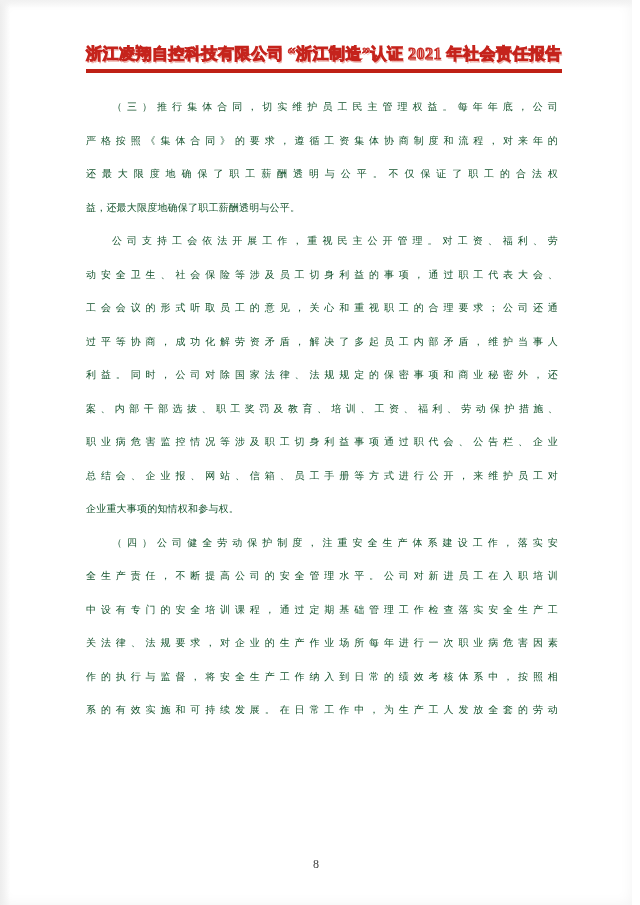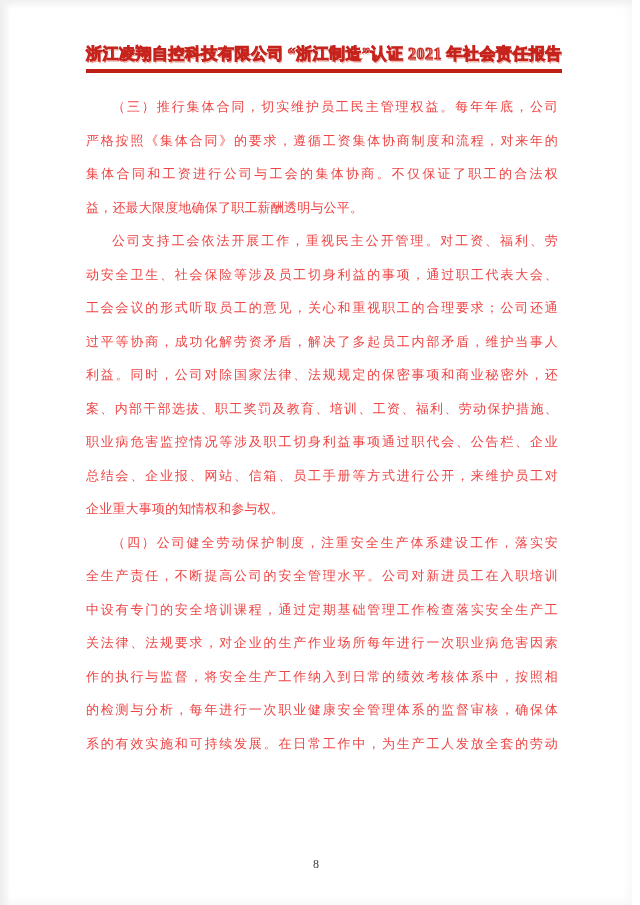--- a/index.html
+++ b/index.html
@@ -48,23 +48,23 @@
     background: #bf2015;
   }
   .body-text {
     position: absolute;
     left: 86px;
     top: 90px;
     width: 472px;
   }
   .para { margin: 0; }
   .line {
-    font-size: 13px;
+    font-size: 10px;
     line-height: 33.5px;
-    color: #ef4444;
+    color: #14532d;
     letter-spacing: 0.2px;
     text-align: justify;
     text-align-last: justify;
     white-space: normal;
   }
   .line.first { text-indent: 26px; }
   .line.last { text-align-last: left; }
   .footer {
     position: absolute;
     left: 0;
@@ -88,21 +88,21 @@
     <span class="hollow-red">“浙江制造”认证 2021 年社会责任报告</span>
   </div>
 
   <div class="header-rule"></div>
 
   <div class="body-text">
 
     <div class="para">
       <div class="line first">（三）推行集体合同，切实维护员工民主管理权益。每年年底，公司</div>
       <div class="line">严格按照《集体合同》的要求，遵循工资集体协商制度和流程，对来年的</div>
-      <div class="line">集体合同和工资进行公司与工会的集体协商。不仅保证了职工的合法权</div>
+      <div class="line">还最大限度地确保了职工薪酬透明与公平。不仅保证了职工的合法权</div>
       <div class="line last">益，还最大限度地确保了职工薪酬透明与公平。</div>
     </div>
 
     <div class="para">
       <div class="line first">公司支持工会依法开展工作，重视民主公开管理。对工资、福利、劳</div>
       <div class="line">动安全卫生、社会保险等涉及员工切身利益的事项，通过职工代表大会、</div>
       <div class="line">工会会议的形式听取员工的意见，关心和重视职工的合理要求；公司还通</div>
       <div class="line">过平等协商，成功化解劳资矛盾，解决了多起员工内部矛盾，维护当事人</div>
       <div class="line">利益。同时，公司对除国家法律、法规规定的保密事项和商业秘密外，还</div>
       <div class="line">案、内部干部选拔、职工奖罚及教育、培训、工资、福利、劳动保护措施、</div>
@@ -110,21 +110,20 @@
       <div class="line">总结会、企业报、网站、信箱、员工手册等方式进行公开，来维护员工对</div>
       <div class="line last">企业重大事项的知情权和参与权。</div>
     </div>
 
     <div class="para">
       <div class="line first">（四）公司健全劳动保护制度，注重安全生产体系建设工作，落实安</div>
       <div class="line">全生产责任，不断提高公司的安全管理水平。公司对新进员工在入职培训</div>
       <div class="line">中设有专门的安全培训课程，通过定期基础管理工作检查落实安全生产工</div>
       <div class="line">关法律、法规要求，对企业的生产作业场所每年进行一次职业病危害因素</div>
       <div class="line">作的执行与监督，将安全生产工作纳入到日常的绩效考核体系中，按照相</div>
-      <div class="line">的检测与分析，每年进行一次职业健康安全管理体系的监督审核，确保体</div>
       <div class="line">系的有效实施和可持续发展。在日常工作中，为生产工人发放全套的劳动</div>
     </div>
 
   </div>
 
   <div class="footer">
     <span>8</span>
   </div>
 
 </div>

